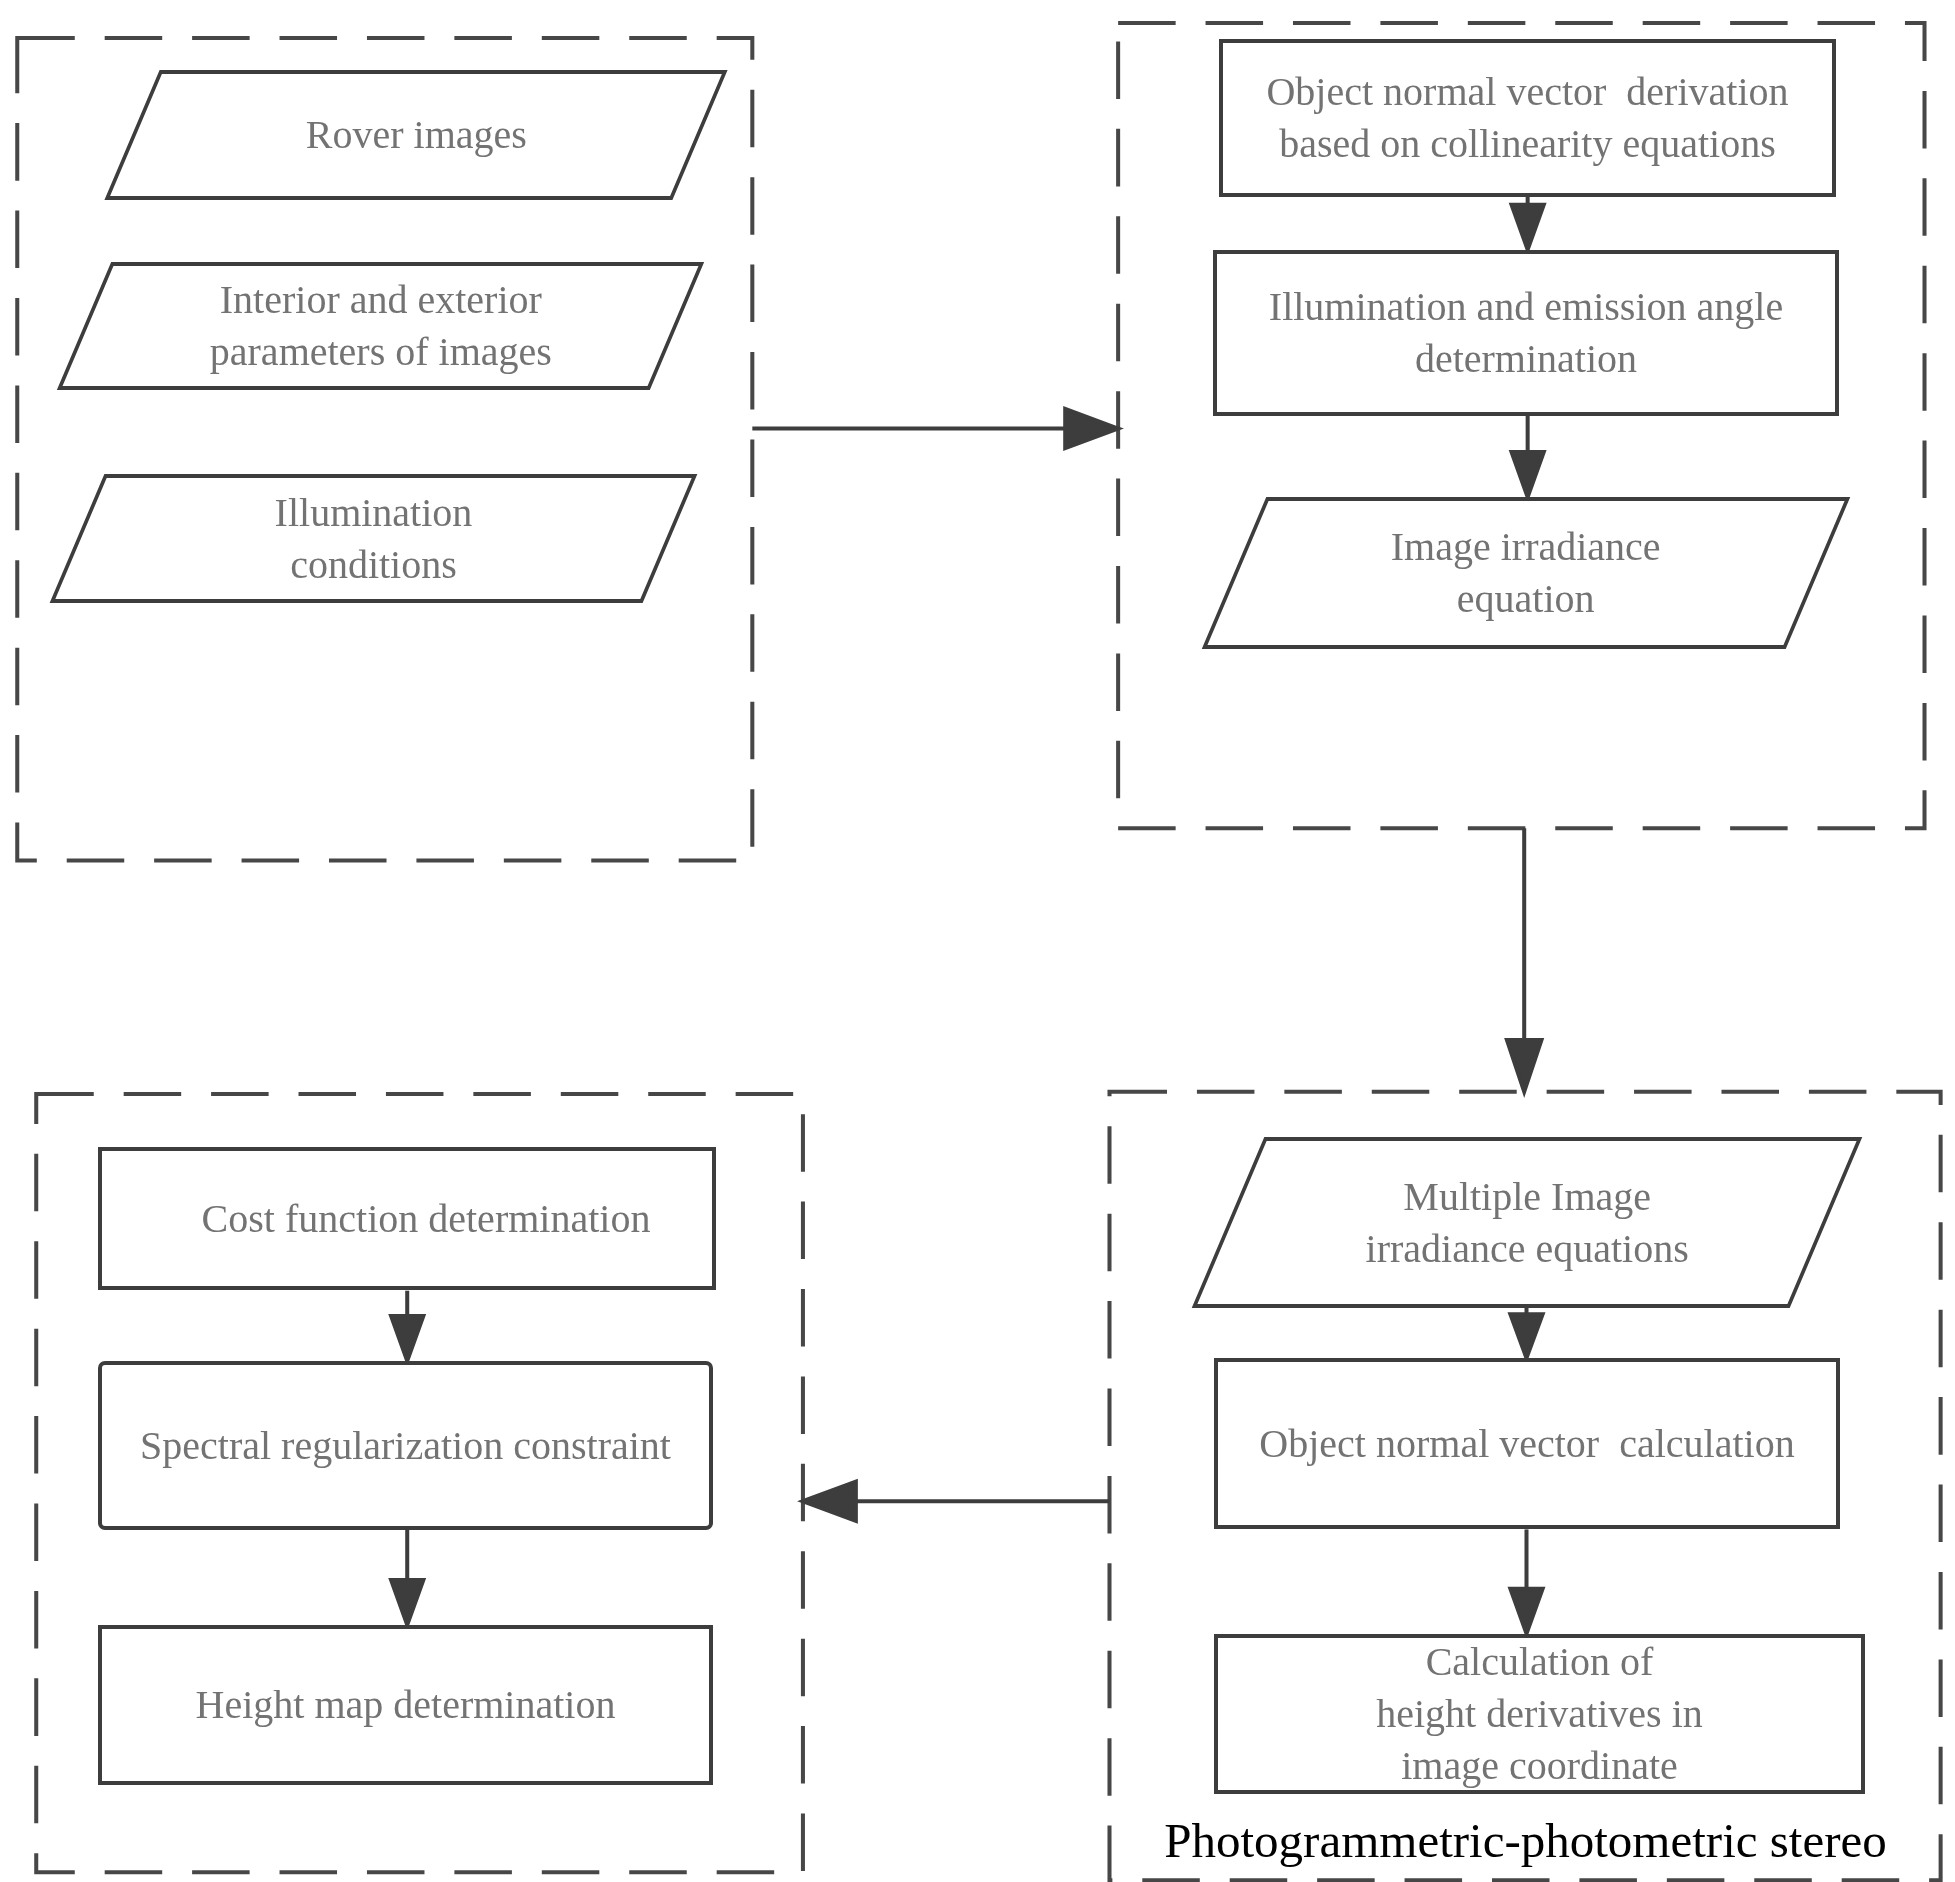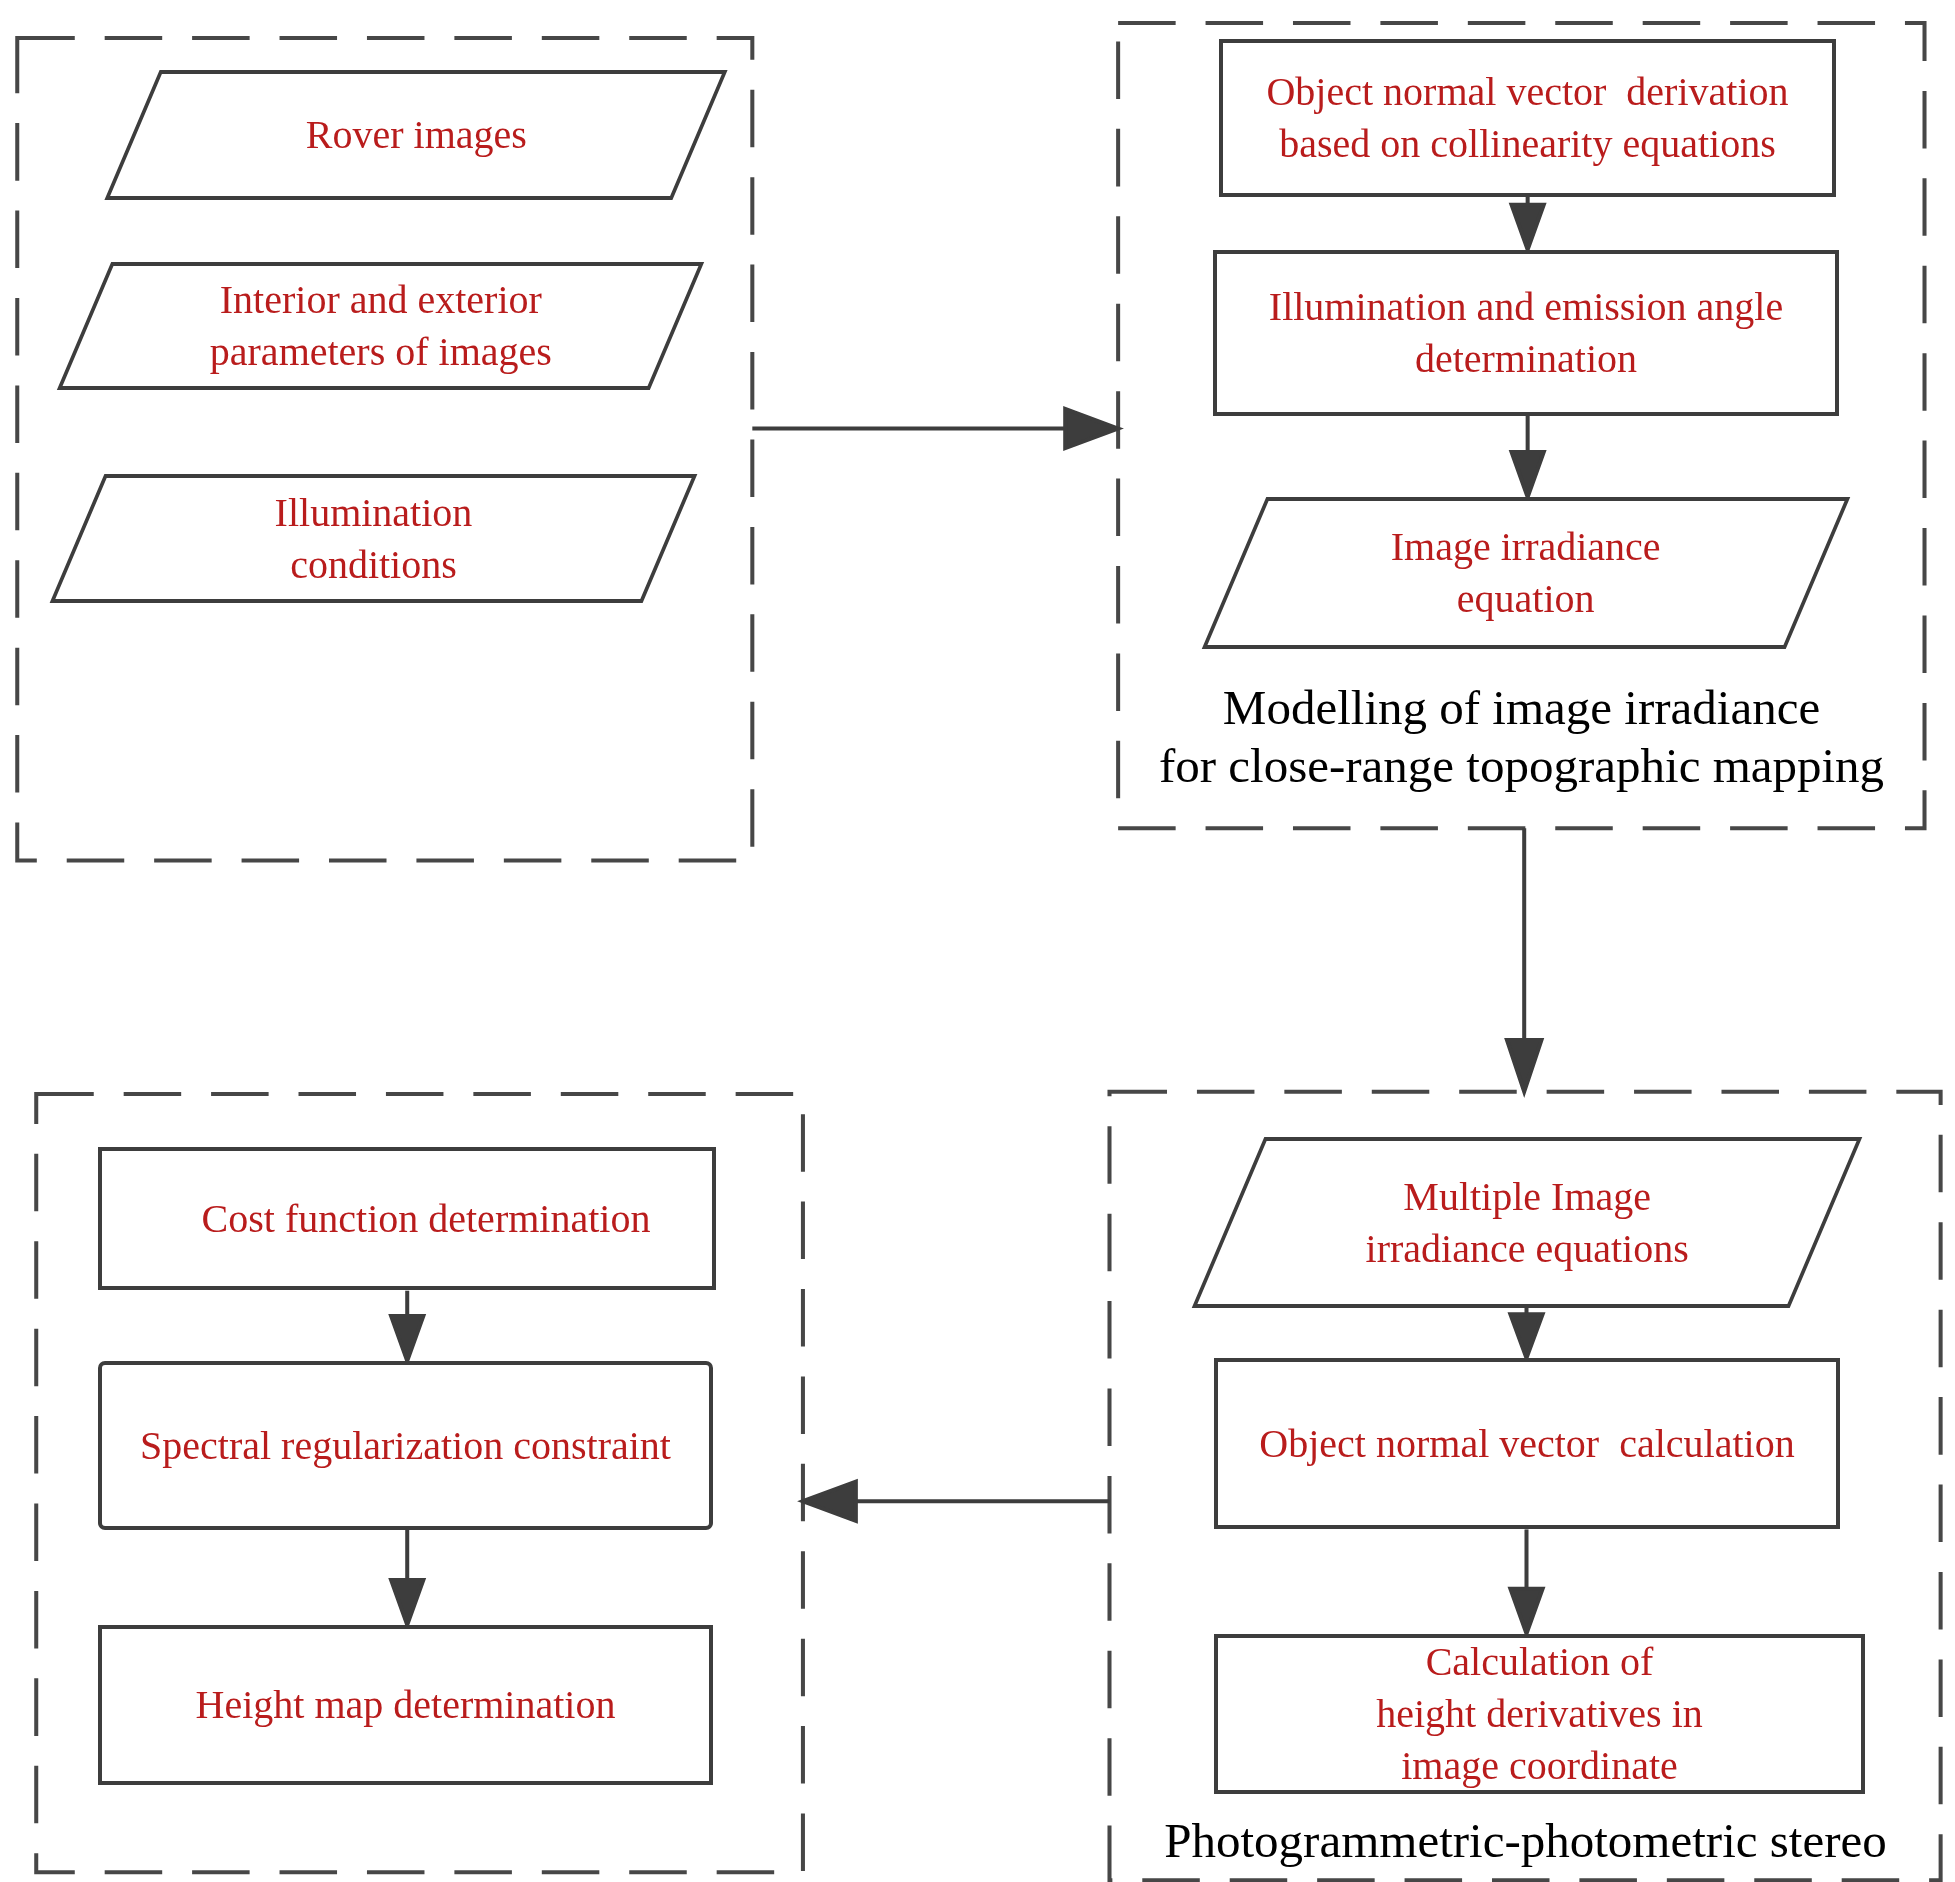--- a/index.html
+++ b/index.html
@@ -44,21 +44,21 @@
     transform: skewX(-23deg);
   }
   .pgram > .lbl {
     transform: skewX(23deg);
   }
   .lbl {
     font-size: 40px;
     line-height: 1.3;
     text-align: center;
     white-space: pre-wrap;
-    color: #b91c1c;
+    color: #737373;
     padding: 0 5.8px;
   }
   .caption {
     position: absolute;
     left: 0;
     width: 100%;
     text-align: center;
     font-size: 49px;
     line-height: 1.18;
     white-space: pre-wrap;
@@ -149,22 +149,20 @@
 based on collinearity equations</span>
     </div>
     <div class="node" style="left:95px; top:227px; width:626px; height:166px;">
       <span class="lbl">Illumination and emission angle
 determination</span>
     </div>
     <div class="node pgram" style="left:116px; top:474px; width:584px; height:152px;">
       <span class="lbl">Image irradiance
 equation</span>
     </div>
-    <div class="caption" style="top:656px;">Modelling of image irradiance
-for close-range topographic mapping</div>
   </div>
 
   <div class="group" style="left:36px; top:1094px; width:767px; height:778px;">
     <div class="node" style="left:62px; top:53px; width:618px; height:143px;padding-left:38px;">
       <span class="lbl">Cost function determination</span>
     </div>
     <div class="node" style="left:62px; top:267px; width:615px; height:169px;border-radius:7px;">
       <span class="lbl">Spectral regularization constraint</span>
     </div>
     <div class="node" style="left:62px; top:531px; width:615px; height:160px;">

